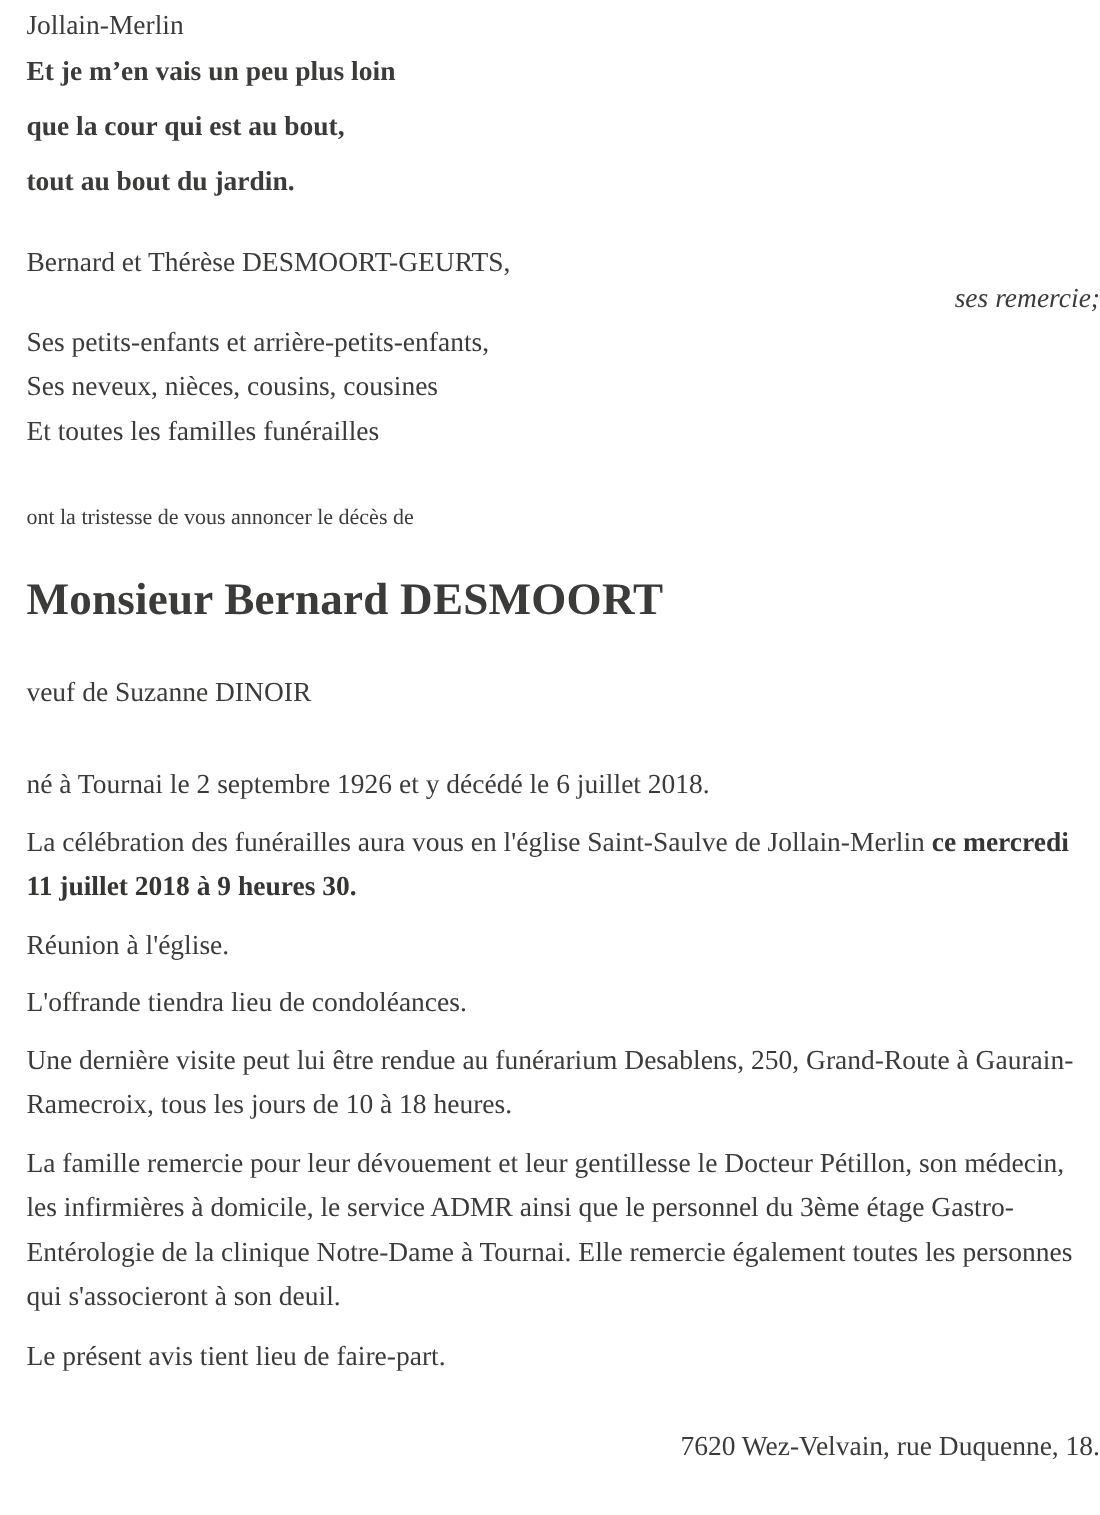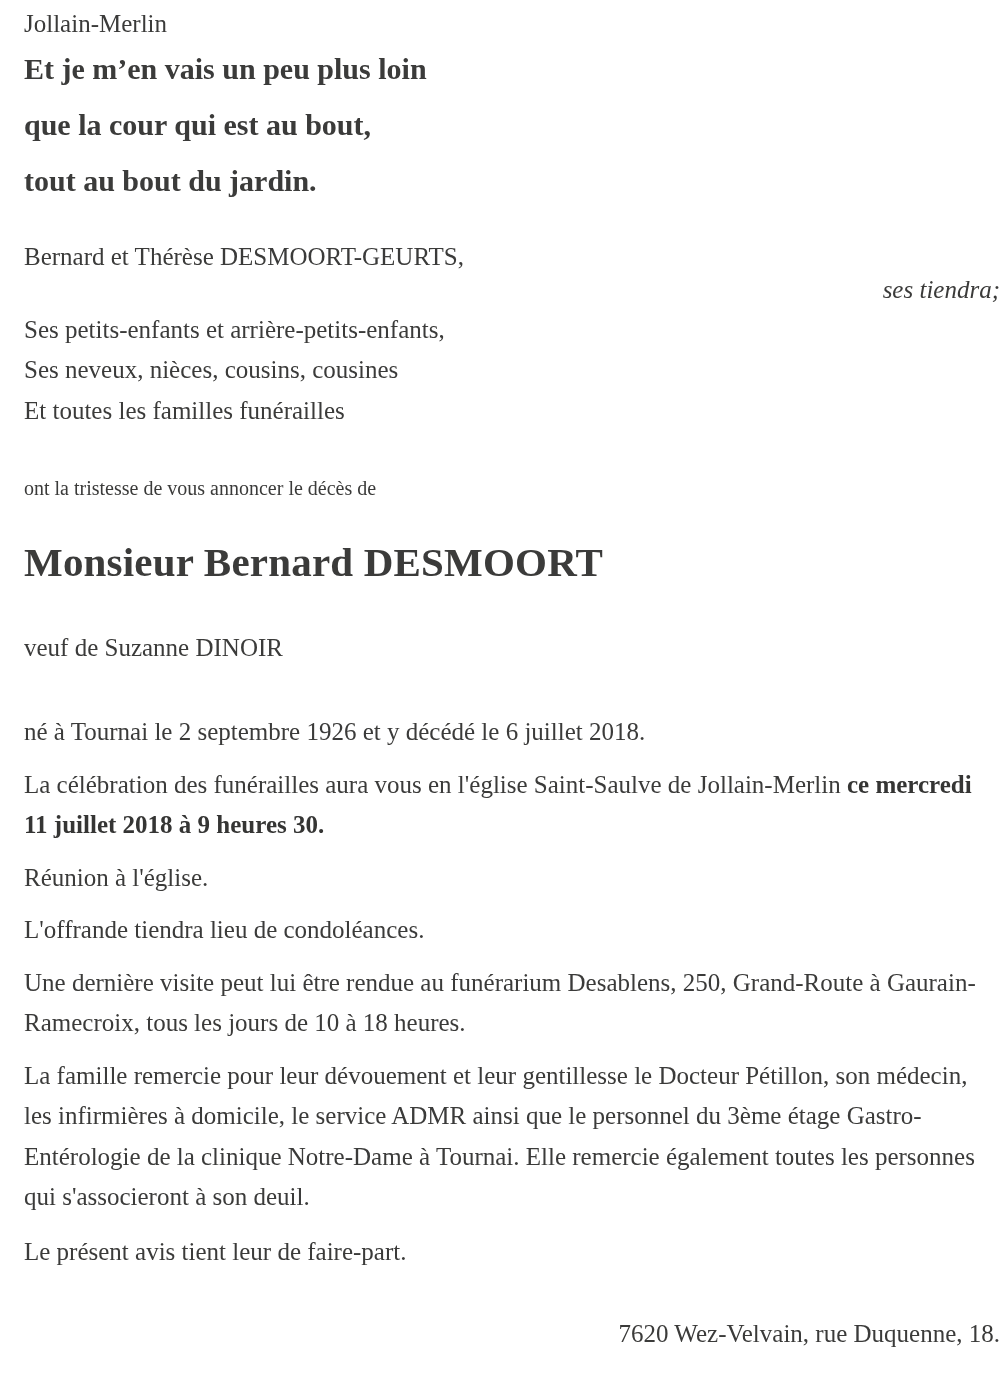--- a/index.html
+++ b/index.html
@@ -18,21 +18,21 @@
     margin-left: 12px;
   }
   p { margin: 0; }
 
   .location {
     font-size: 25px;
     font-weight: 400;
     margin-bottom: 14px;
   }
   .poem p {
-    font-size: 30px;
+    font-size: 25px;
     font-weight: 700;
     margin-bottom: 22px;
   }
   .family {
     margin-top: 42px;
   }
   .family-main {
     font-size: 25px;
     line-height: 1.35;
   }
@@ -90,21 +90,21 @@
   <p class="location">Jollain-Merlin</p>
 
   <div class="poem">
     <p>Et je m’en vais un peu plus loin</p>
     <p>que la cour qui est au bout,</p>
     <p>tout au bout du jardin.</p>
   </div>
 
   <div class="family">
     <p class="family-main">Bernard et Thérèse DESMOORT-GEURTS,</p>
-    <p class="family-role">ses tiendra;</p>
+    <p class="family-role">ses remercie;</p>
     <p class="family-line">Ses petits-enfants et arrière-petits-enfants,</p>
     <p class="family-line">Ses neveux, nièces, cousins, cousines</p>
     <p class="family-line">Et toutes les familles funérailles</p>
   </div>
 
   <p class="announcement">ont la tristesse de vous annoncer le décès de</p>
 
   <h1 class="deceased-name">Monsieur Bernard DESMOORT</h1>
 
   <p class="widower">veuf de Suzanne DINOIR</p>
@@ -115,18 +115,18 @@
     <p class="body-p"><span>La célébration des funérailles aura vous en l'église Saint-Saulve de Jollain-Merlin </span><strong>ce mercredi 11 juillet 2018 à 9 heures 30.</strong></p>
 
     <p class="body-p">Réunion à l'église.</p>
 
     <p class="body-p">L'offrande tiendra lieu de condoléances.</p>
 
     <p class="body-p">Une dernière visite peut lui être rendue au funérarium Desablens, 250, Grand-Route à Gaurain-Ramecroix, tous les jours de 10 à 18 heures.</p>
 
     <p class="body-p">La famille remercie pour leur dévouement et leur gentillesse le Docteur Pétillon, son médecin, les infirmières à domicile, le service ADMR ainsi que le personnel du 3ème étage Gastro-Entérologie de la clinique Notre-Dame à Tournai. Elle remercie également toutes les personnes qui s'associeront à son deuil.</p>
 
-    <p class="body-p notice">Le présent avis tient leur de faire-part.</p>
+    <p class="body-p notice">Le présent avis tient lieu de faire-part.</p>
   </div>
 
   <p class="address">7620 Wez-Velvain, rue Duquenne, 18.</p>
 
 </div>
 
 </body></html>

